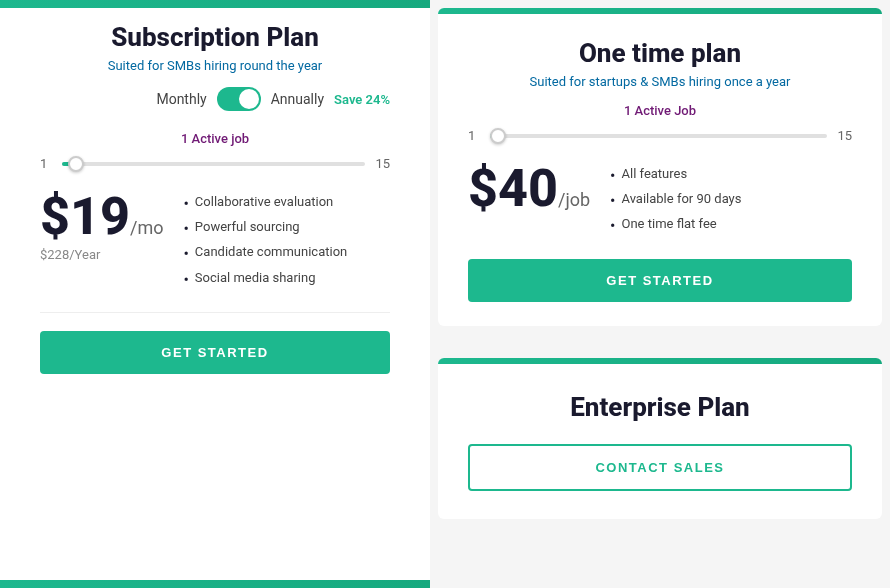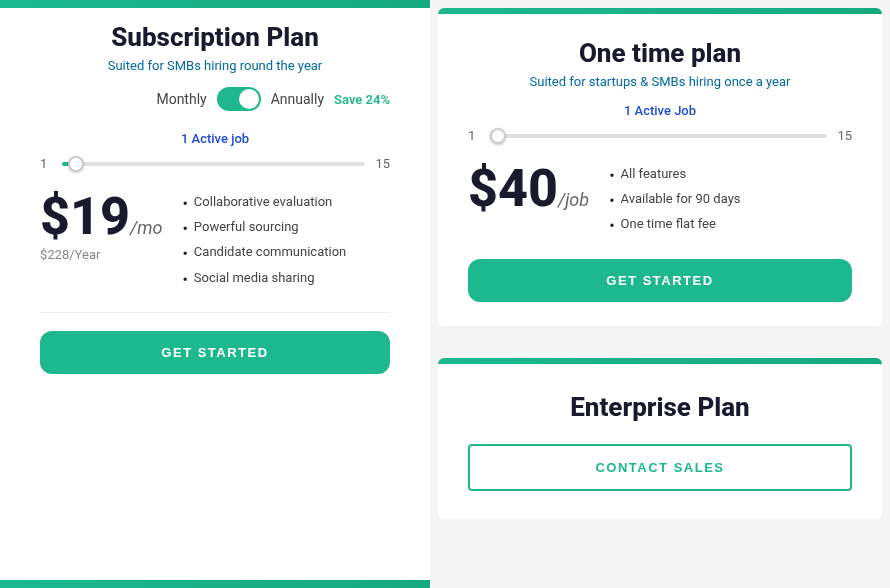--- a/index.html
+++ b/index.html
@@ -85,21 +85,21 @@
     }
 
     .plan-subtitle {
       font-size: 13px;
       color: #0369a1;
       text-align: center;
       margin-bottom: 14px;
     }
 
     .active-jobs-label {
-      color: #1d4ed8;
+      color: #701a75;
       font-size: 13px;
       font-weight: 500;
       text-align: center;
       margin-bottom: 10px;
     }
 
     
     .billing-toggle-row {
       display: flex;
       align-items: center;
@@ -195,21 +195,20 @@
       font-size: 52px;
       font-weight: 800;
       color: #1a1a2e;
       line-height: 1;
     }
 
     .price-unit {
       font-size: 18px;
       color: #666;
       font-weight: 400;
-      font-style: italic;
     }
 
     .price-year {
       font-size: 13px;
       color: #888;
       margin-top: 4px;
     }
 
     .features-list {
       list-style: none;
@@ -241,21 +240,21 @@
     }
 
     
     .btn-primary {
       display: block;
       width: 100%;
       padding: 14px;
       background: #1db88e;
       color: white;
       border: none;
-      border-radius: 12px;
+      border-radius: 4px;
       font-size: 13px;
       font-weight: 700;
       letter-spacing: 1.5px;
       text-transform: uppercase;
       cursor: pointer;
       text-align: center;
     }
 
     .btn-outline {
       display: block;

